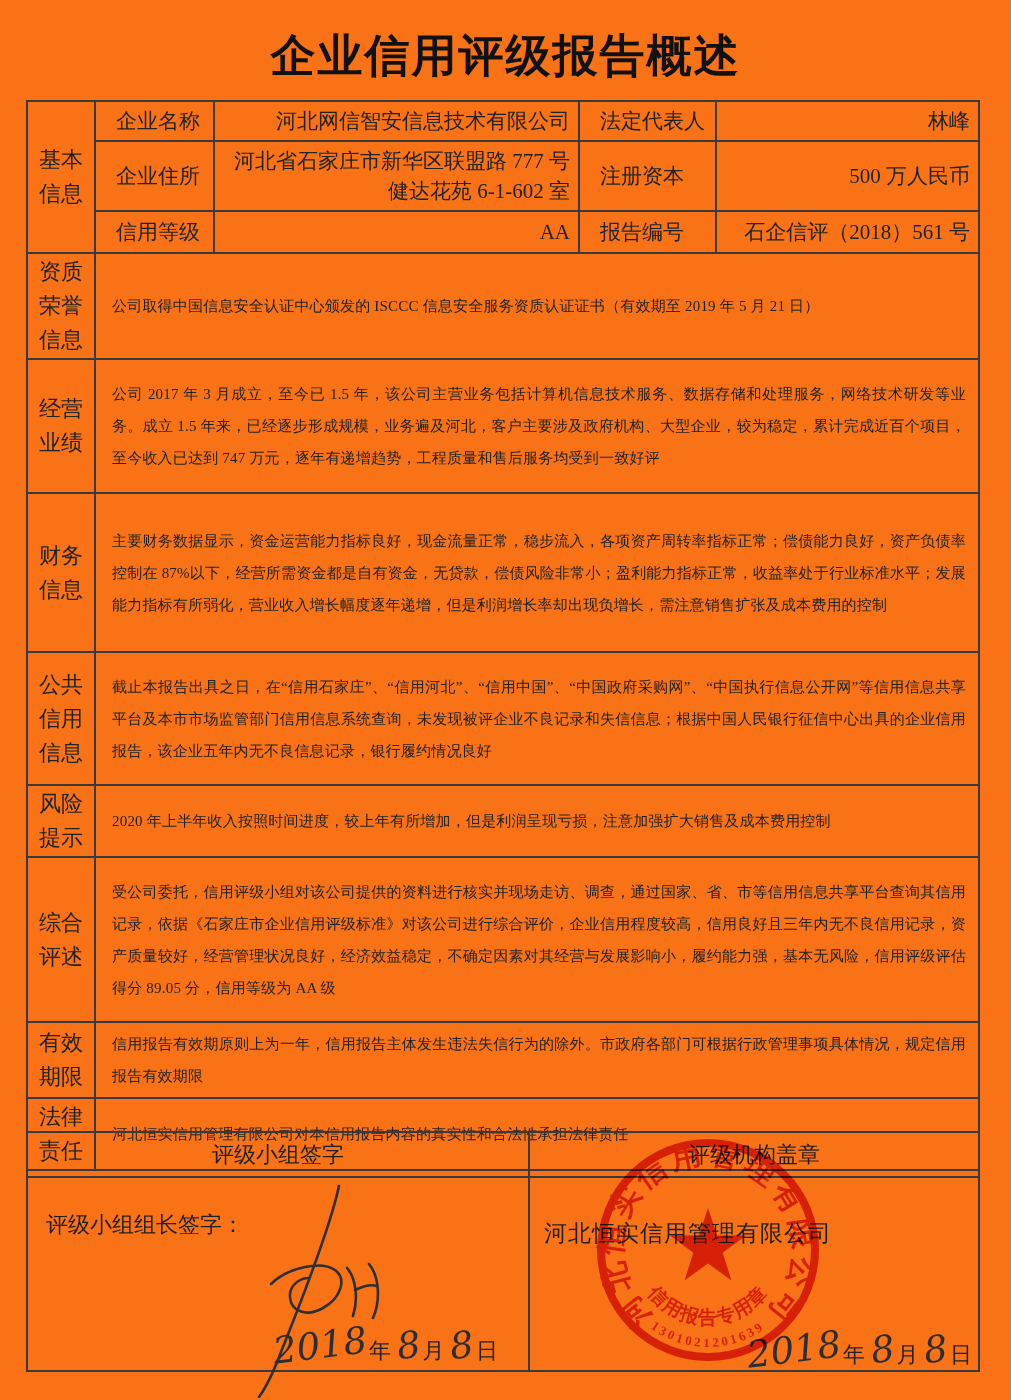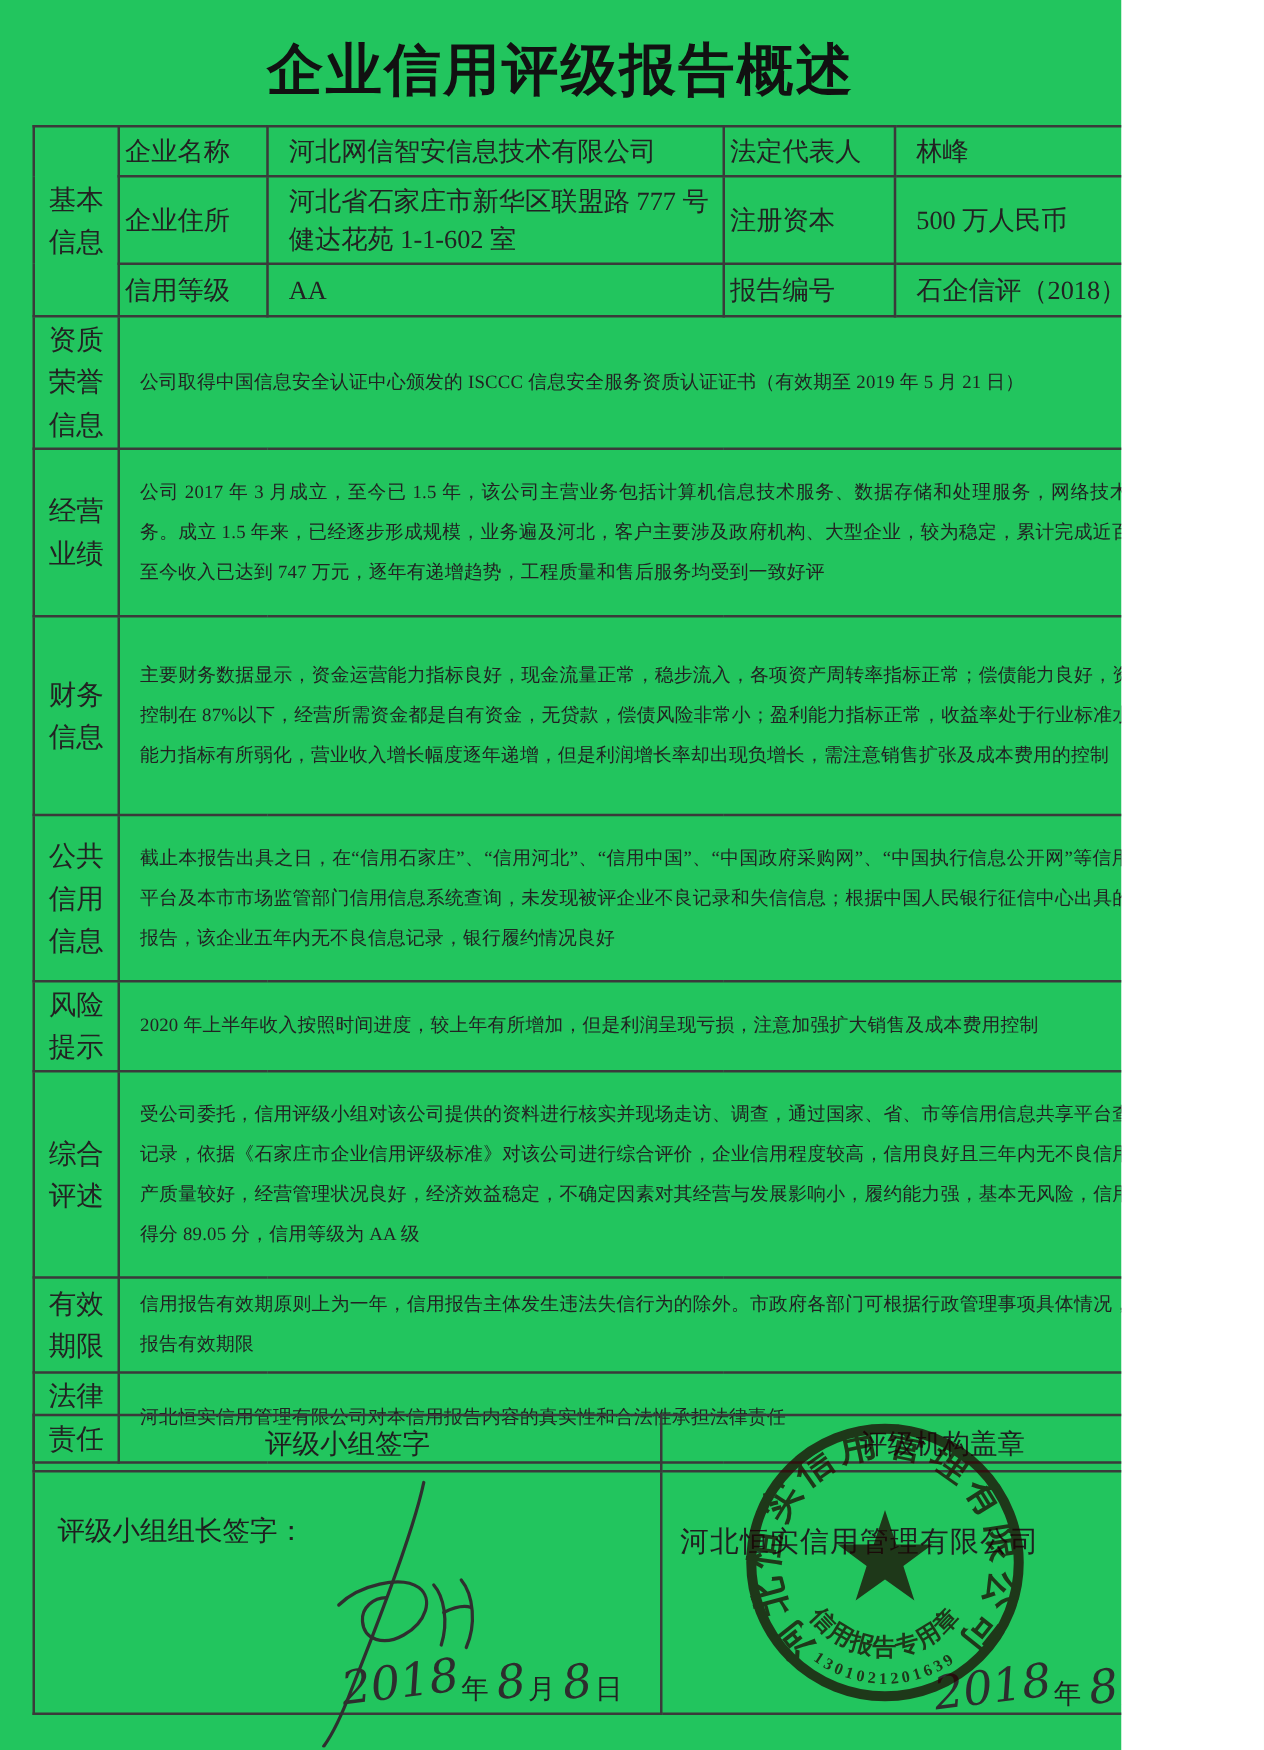--- a/index.html
+++ b/index.html
@@ -1,26 +1,26 @@
 <!DOCTYPE html>
 <html><head>
 <meta charset="utf-8">
 <style>
   html,body{margin:0;padding:0;background:#ffffff;}
-  .page{position:relative;width:897px;height:1400px;background:#22c55e;overflow:hidden;
+  .page{position:relative;width:1011px;height:1400px;background:#f97316;overflow:hidden;
         font-family:"Liberation Serif","DejaVu Serif",serif;color:#1f1f1f;}
   .title{position:absolute;top:26px;left:0;width:100%;text-align:center;
          font-size:45px;font-weight:900;letter-spacing:2px;margin:0;color:#111;}
   table{border-collapse:collapse;table-layout:fixed;}
   td{border:2px solid #3a3a3a;vertical-align:middle;overflow:hidden;}
   .main{position:absolute;left:26px;top:100px;width:952px;}
   .sig{position:absolute;left:26px;top:1131px;width:952px;}
   .lbl{text-align:center;font-size:22px;line-height:34px;white-space:pre-line;color:#222;}
-  .sub{text-align:left;font-size:21px;padding-left:4px;color:#222;}
-  .val{text-align:left;font-size:21px;line-height:30px;padding-left:16px;padding-right:8px;
+  .sub{text-align:left;font-size:21px;padding-left:20px;color:#222;}
+  .val{text-align:right;font-size:21px;line-height:30px;padding-left:16px;padding-right:8px;
        white-space:pre-line;color:#222;}
   .content{font-size:15px;line-height:32px;padding:5px 12px 5px 16px;text-align:justify;
            letter-spacing:0.2px;color:#222;}
   .sig-h{text-align:center;font-size:22px;font-weight:400;}
   .sig-cell{position:relative;vertical-align:top;padding-left:18px;}
   .leader{position:absolute;left:18px;top:32px;font-size:22px;}
   .company{position:absolute;left:14px;top:40px;font-size:23px;letter-spacing:1px;}
   .date{position:absolute;white-space:nowrap;}
   .date-left{right:28px;bottom:4px;}
   .date-right{right:4px;bottom:0px;}
@@ -54,21 +54,21 @@
       <td class="lbl" rowspan="3">基本
 信息</td>
       <td class="sub">企业名称</td>
       <td class="val">河北网信智安信息技术有限公司</td>
       <td class="sub">法定代表人</td>
       <td class="val">林峰</td>
     </tr>
     <tr style="height:70px">
       <td class="sub">企业住所</td>
       <td class="val">河北省石家庄市新华区联盟路 777 号
-健达花苑 1-1-602 室</td>
+健达花苑 6-1-602 室</td>
       <td class="sub">注册资本</td>
       <td class="val">500 万人民币</td>
     </tr>
     <tr style="height:42px">
       <td class="sub">信用等级</td>
       <td class="val">AA</td>
       <td class="sub">报告编号</td>
       <td class="val">石企信评（2018）561 号</td>
     </tr>
     <tr style="height:96px">

